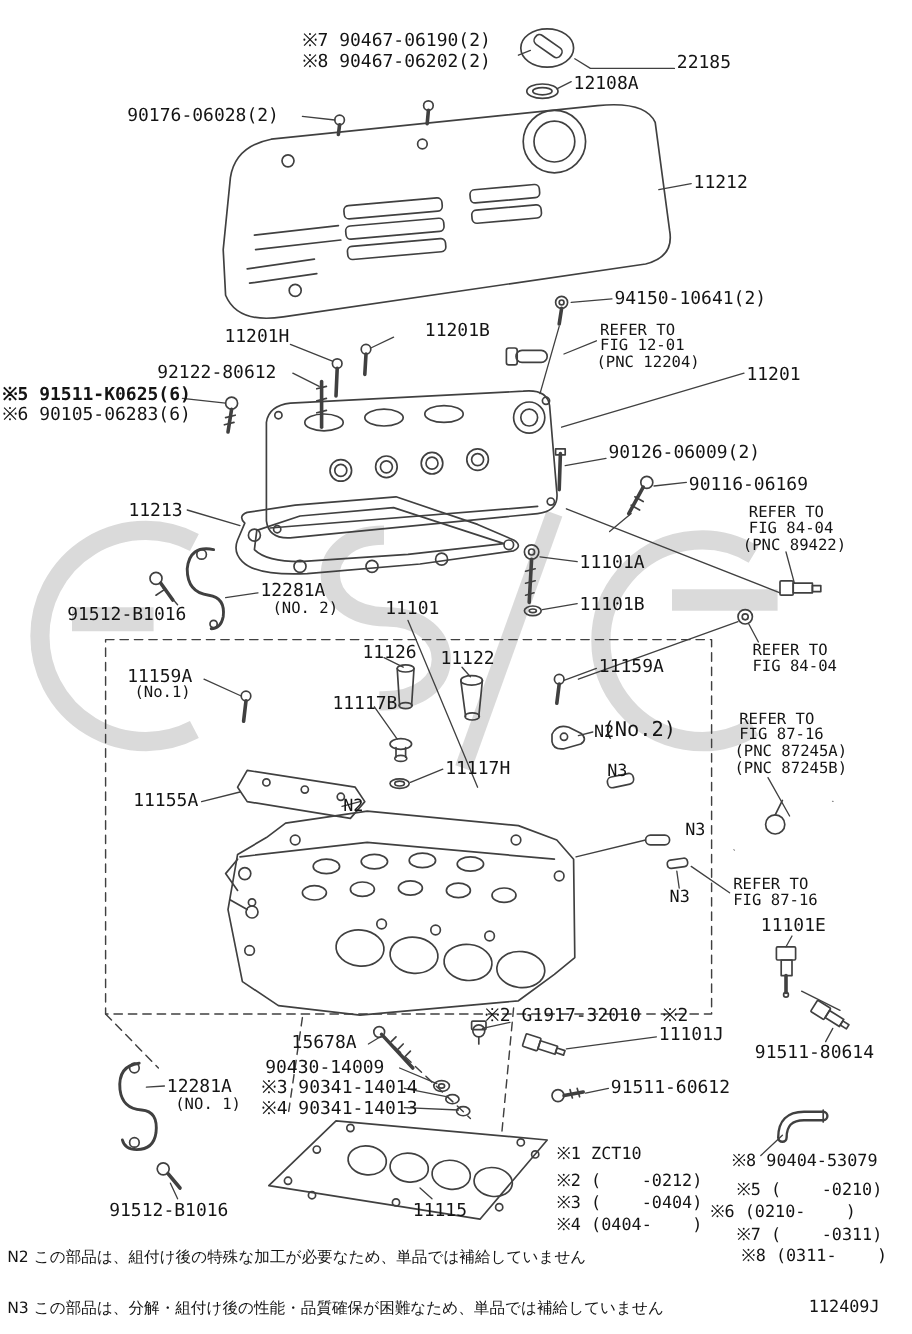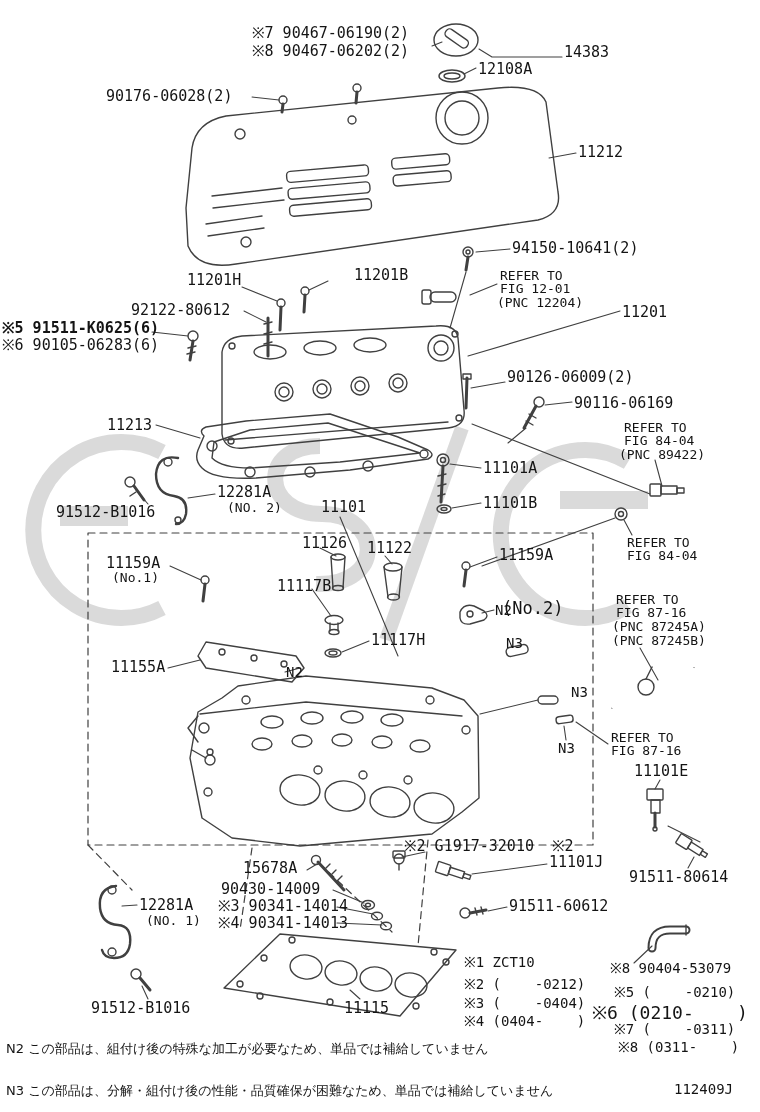--- a/index.html
+++ b/index.html
@@ -330,21 +330,21 @@
       <path d="M634,963 L652,946"></path>
       <path d="M137,905 L122,906"></path>
       <path d="M148,999 L142,986"></path>
       <path d="M360,999 L350,990"></path>
     </g>
   </svg>
 
   <div id="label-layer">
       <div class="lbl" style="left: 252px; top: 26px; font-size: 15px;">※7 90467-06190(2)</div>
       <div class="lbl" style="left: 252px; top: 44px; font-size: 15px;">※8 90467-06202(2)</div>
-      <div class="lbl" style="left: 564px; top: 45px; font-size: 15px;">14383</div>
+      <div class="lbl" style="left: 564px; top: 45px; font-size: 15px;">22185</div>
       <div class="lbl" style="left: 478px; top: 62px; font-size: 15px;">12108A</div>
       <div class="lbl" style="left: 106px; top: 89px; font-size: 15px;">90176-06028(2)</div>
       <div class="lbl" style="left: 578px; top: 145px; font-size: 15px;">11212</div>
       <div class="lbl" style="left: 512px; top: 241px; font-size: 15px;">94150-10641(2)</div>
       <div class="lbl" style="left: 187px; top: 273px; font-size: 15px;">11201H</div>
       <div class="lbl" style="left: 330px; top: 268px; font-size: 15px; margin-left: 24px;">11201B</div>
       <div class="lbl" style="left: 131px; top: 303px; font-size: 15px;">92122-80612</div>
       <div class="lbl" style="left: 2px; top: 321px; font-size: 15px; font-weight: bold;">※5 91511-K0625(6)</div>
       <div class="lbl" style="left: 2px; top: 338px; font-size: 15px;">※6 90105-06283(6)</div>
       <div class="lbl" style="left: 500px; top: 269px; font-size: 13px;">REFER TO</div>
@@ -398,21 +398,21 @@
       <div class="lbl" style="left: 629px; top: 870px; font-size: 15px;">91511-80614</div>
       <div class="lbl" style="left: 509px; top: 899px; font-size: 15px;">91511-60612</div>
       <div class="lbl" style="left: 91px; top: 1001px; font-size: 15px;">91512-B1016</div>
       <div class="lbl" style="left: 344px; top: 1001px; font-size: 15px;">11115</div>
       <div class="lbl" style="left: 464px; top: 955px; font-size: 14px;">※1 ZCT10</div>
       <div class="lbl" style="left: 464px; top: 977px; font-size: 14px;">※2 (    -0212)</div>
       <div class="lbl" style="left: 464px; top: 996px; font-size: 14px;">※3 (    -0404)</div>
       <div class="lbl" style="left: 464px; top: 1014px; font-size: 14px;">※4 (0404-    )</div>
       <div class="lbl" style="left: 610px; top: 961px; font-size: 14px; text-align: right;">※8 90404-53079</div>
       <div class="lbl" style="left: 614px; top: 985px; font-size: 14px;">※5 (    -0210)</div>
-      <div class="lbl" style="left: 592px; top: 1003px; font-size: 18px;">※6 (0210-    )</div>
+      <div class="lbl" style="left: 592px; top: 1003px; font-size: 14px;">※6 (0210-    )</div>
       <div class="lbl" style="left: 614px; top: 1022px; font-size: 14px;">※7 (    -0311)</div>
       <div class="lbl" style="left: 584px; top: 1040px; font-size: 14px; margin-left: 34px;">※8 (0311-    )</div>
       <div class="lbl sans" style="left: 6px; top: 1042px; font-size: 13px;">N2 この部品は、組付け後の特殊な加工が必要なため、単品では補給していません</div>
       <div class="lbl sans" style="left: 6px; top: 1065px; font-size: 13px; margin-top: 19px;">N3 この部品は、分解・組付け後の性能・品質確保が困難なため、単品では補給していません</div>
       <div class="lbl" style="left: 674px; top: 1082px; font-size: 14px;">112409J</div>
     </div>
 
 </div>
 
 </body></html>

